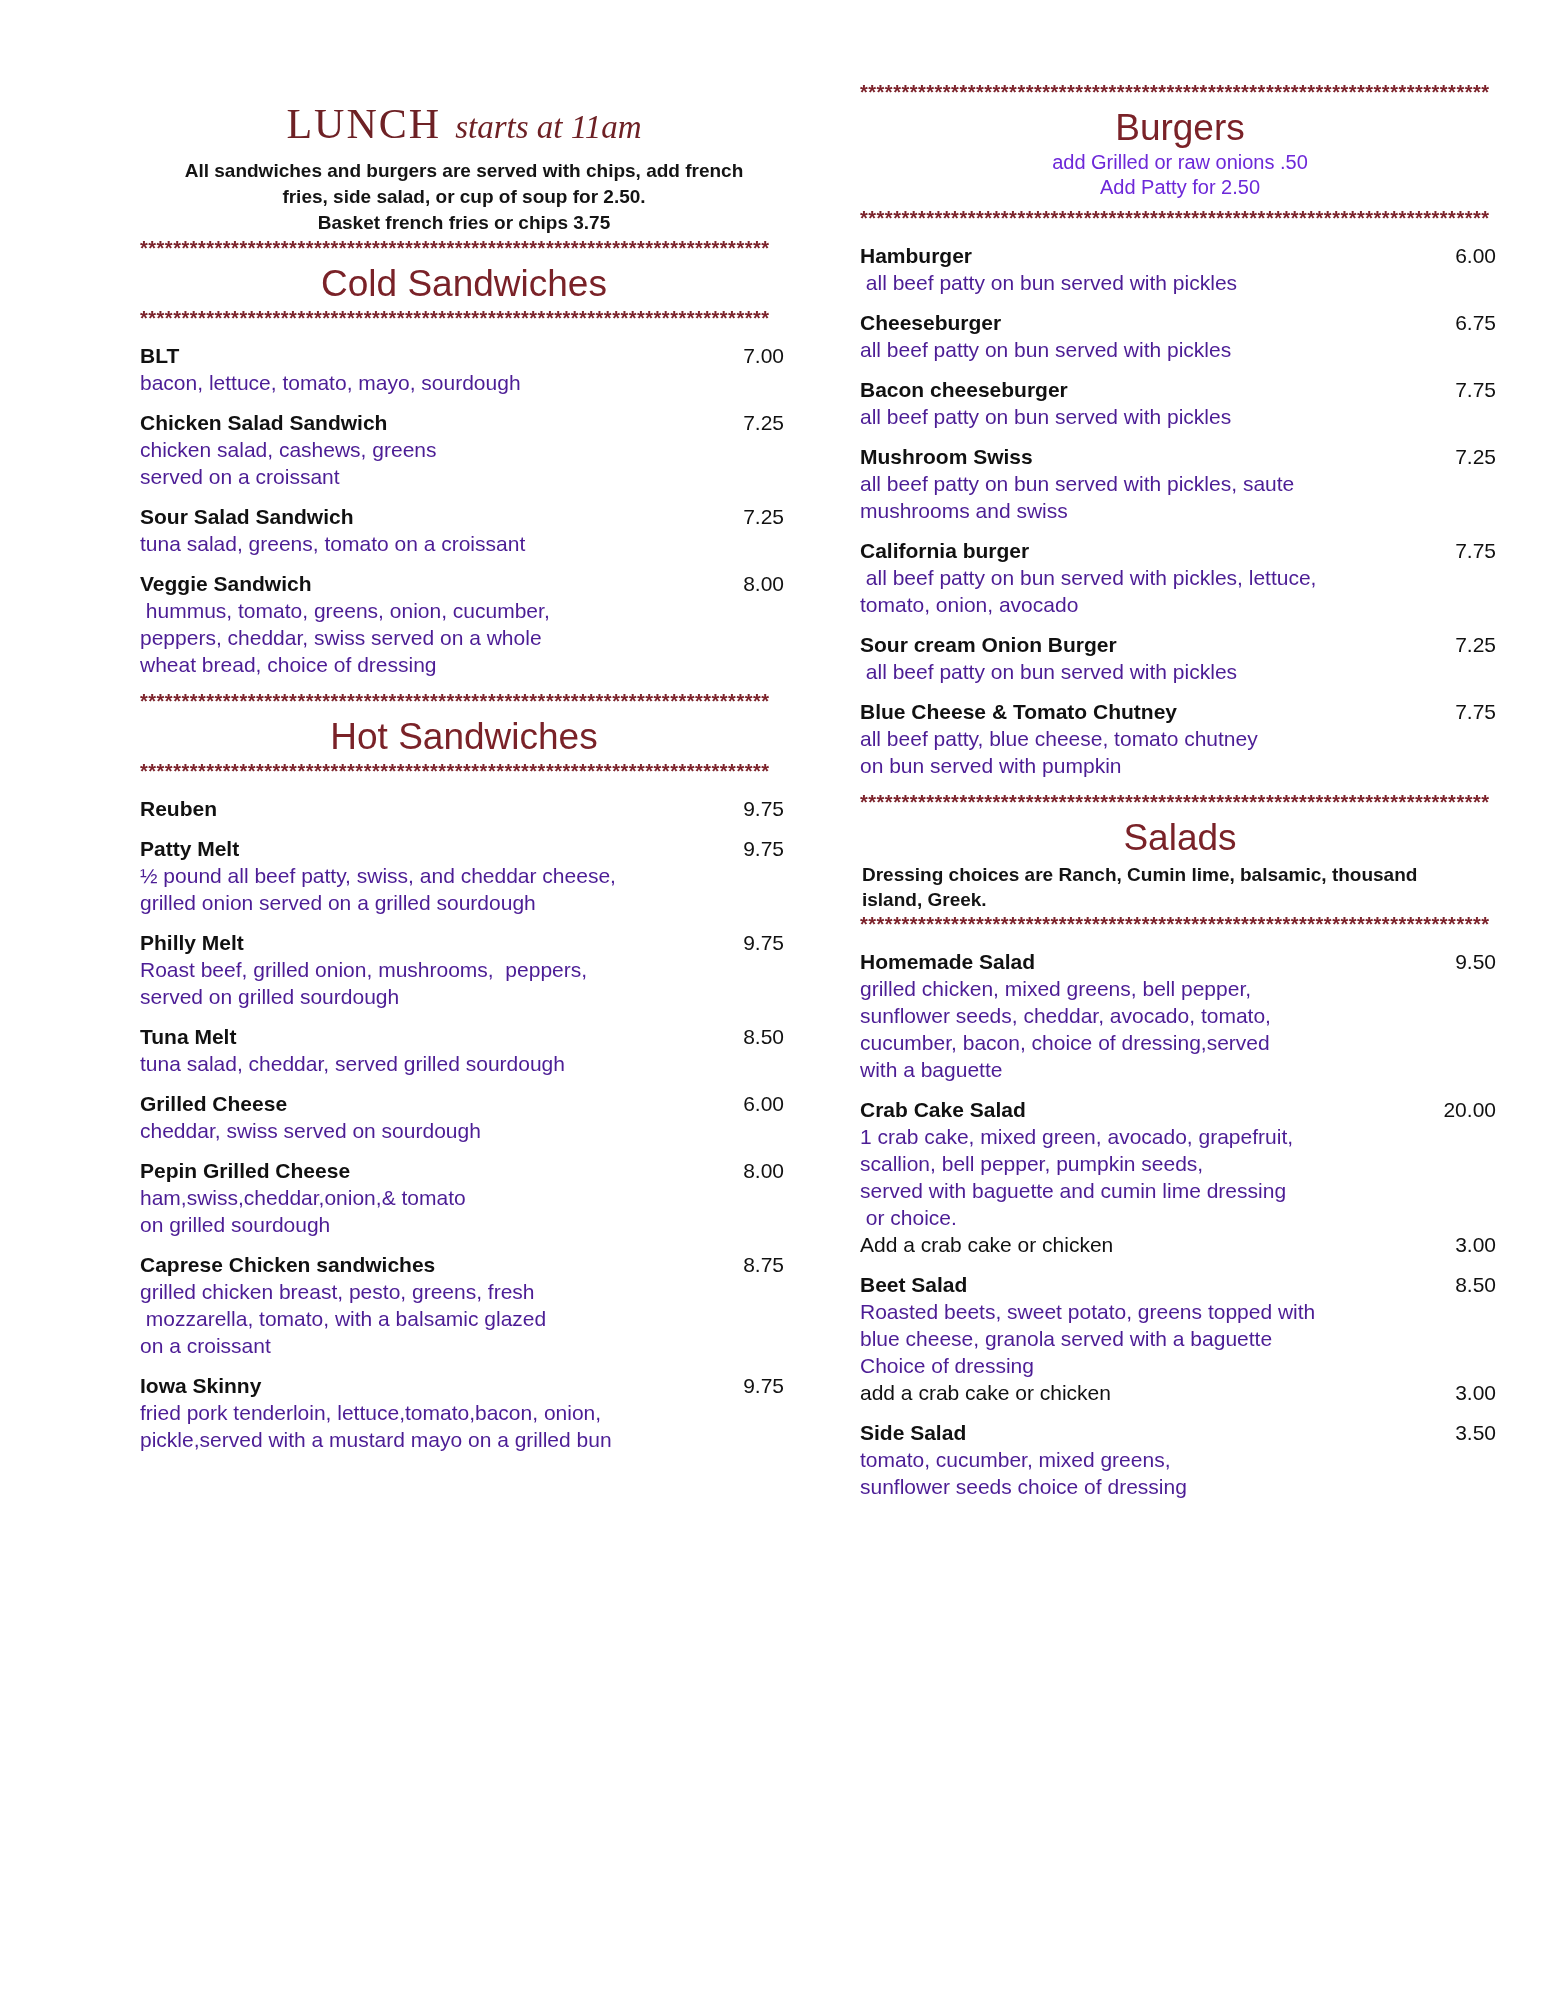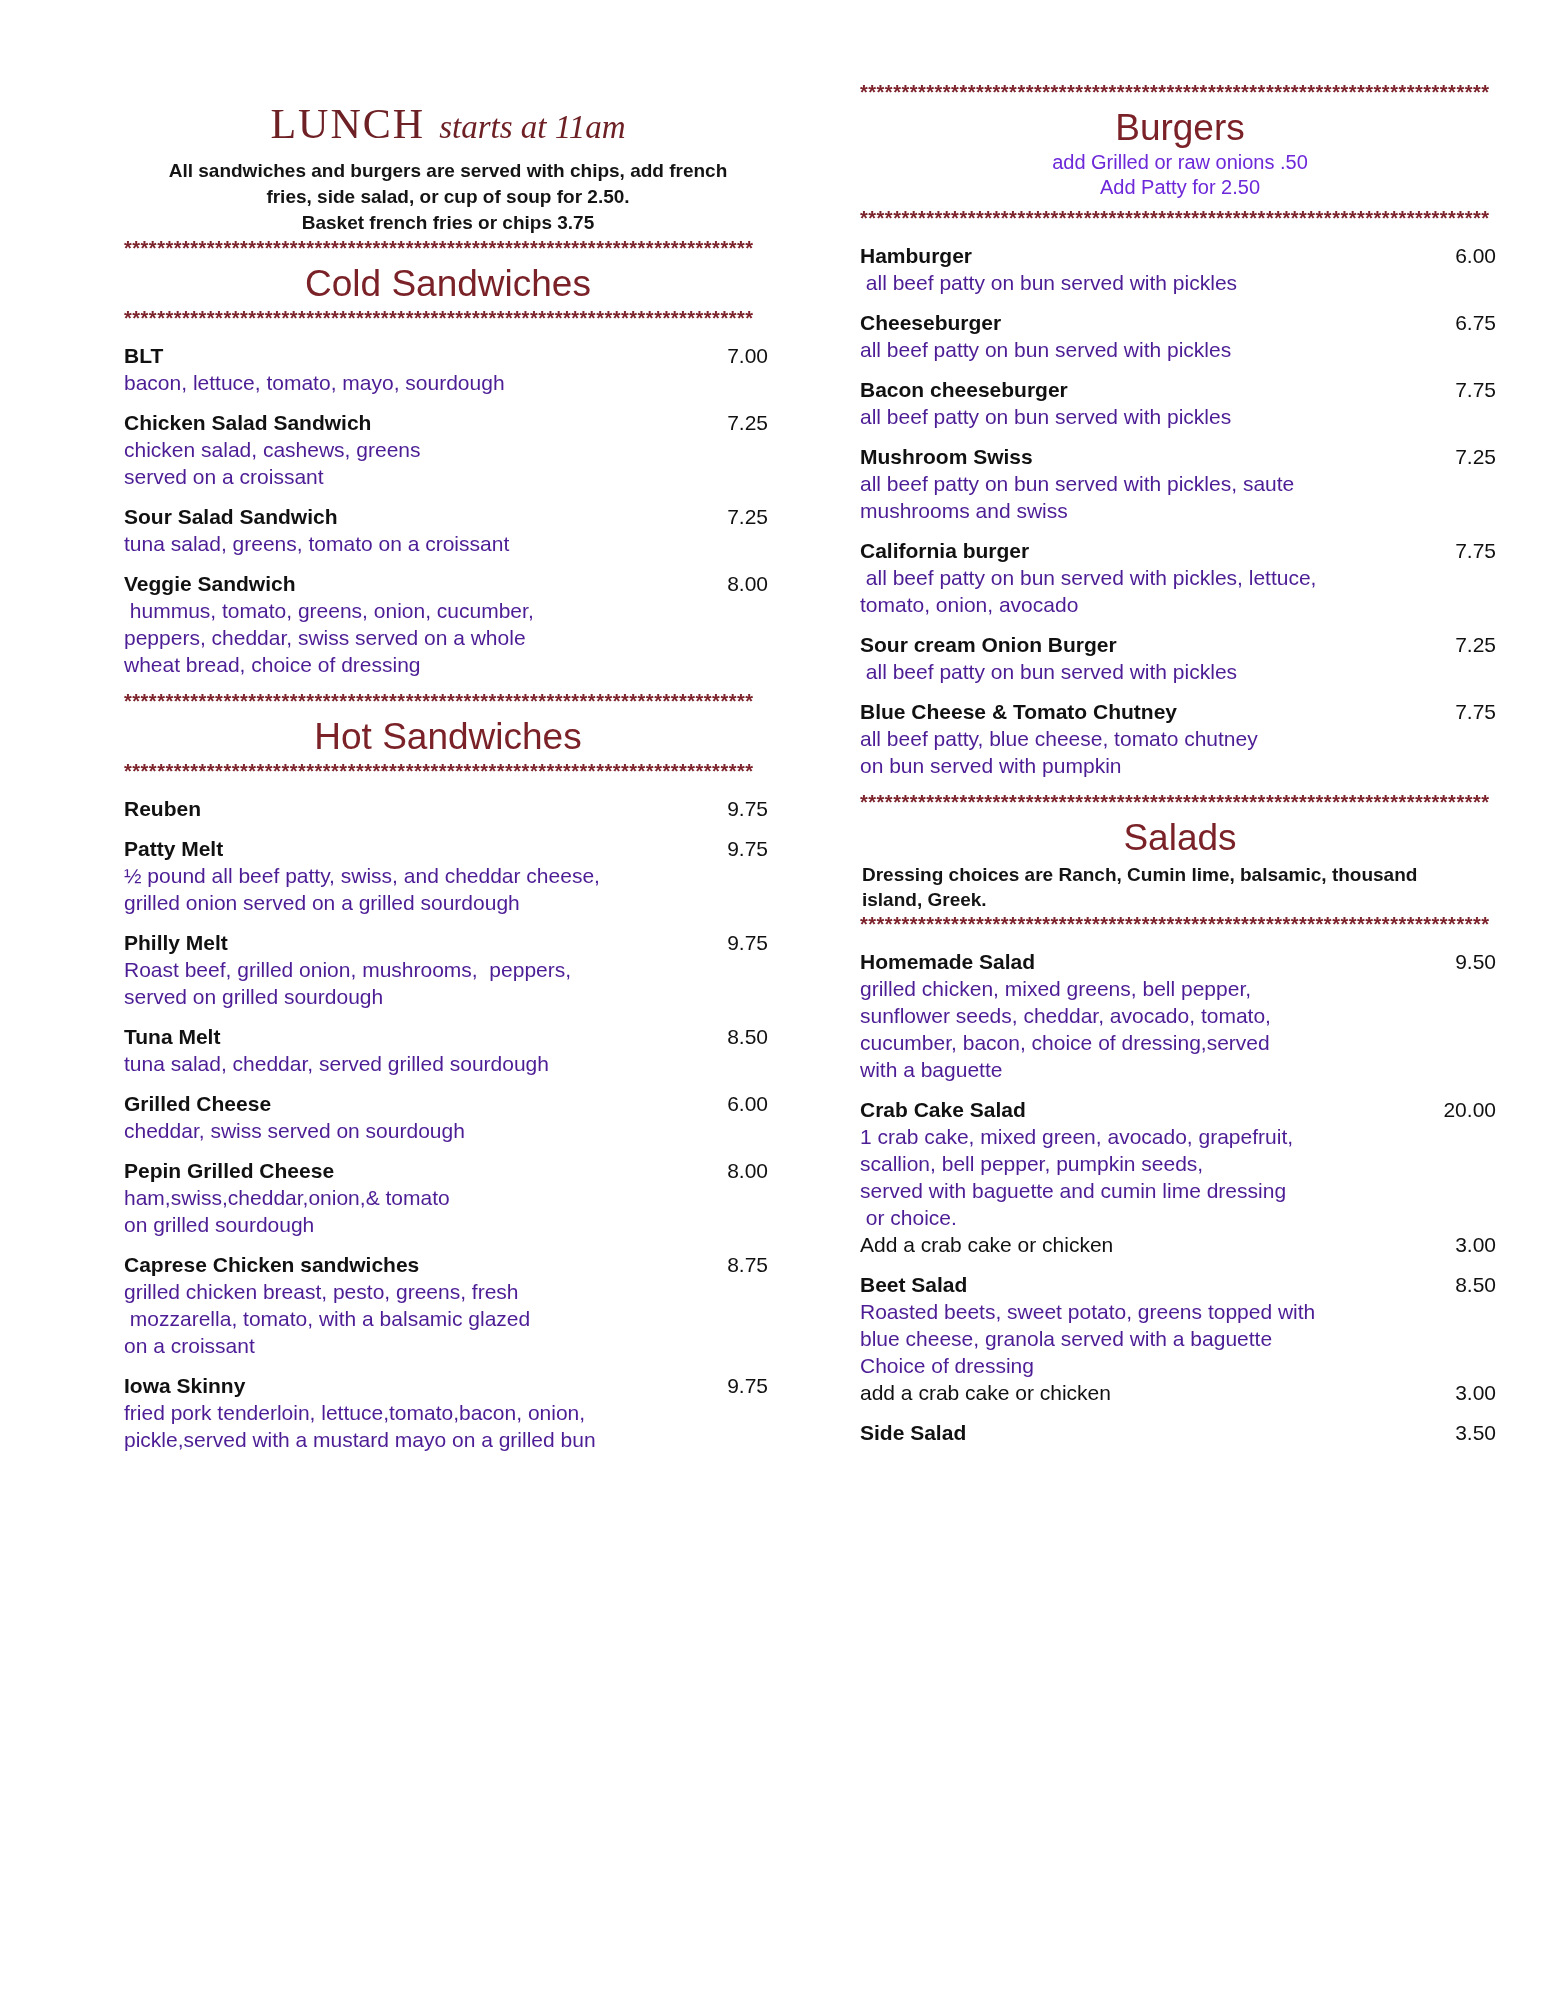--- a/index.html
+++ b/index.html
@@ -5,21 +5,21 @@
   html,body{margin:0;padding:0;background:#e8e8e8;}
   .page{
     position:relative;
     width:1545px;height:2000px;
     background:#ffffff;
     font-family:"Liberation Sans", sans-serif;
     color:#111111;
     overflow:hidden;
   }
   .col{position:absolute;top:0;}
-  .col-left{left:124px;width:648px;}
+  .col-left{left:140px;width:648px;}
   .col-right{left:860px;width:640px;}
 
   
   .lunch-head{margin-top:100px;text-align:center;color:#6e2125;}
   .lunch-title{
     font-family:"Liberation Serif", serif;
     font-size:42px;letter-spacing:2px;
   }
   .lunch-sub{
     font-family:"Liberation Serif", serif;
@@ -318,18 +318,20 @@
       <span class="al">add a crab cake or chicken</span>
       <span class="p">3.00</span>
     </div>
   </div>
 
   <div class="item">
     <div class="row">
       <span class="t">Side Salad</span>
       <span class="p">3.50</span>
     </div>
+    <div class="d">tomato, cucumber, mixed greens,
+sunflower seeds choice of dressing</div>
 
   </div>
 </div>
   </div>
 
 </div>
 
 </body></html>

